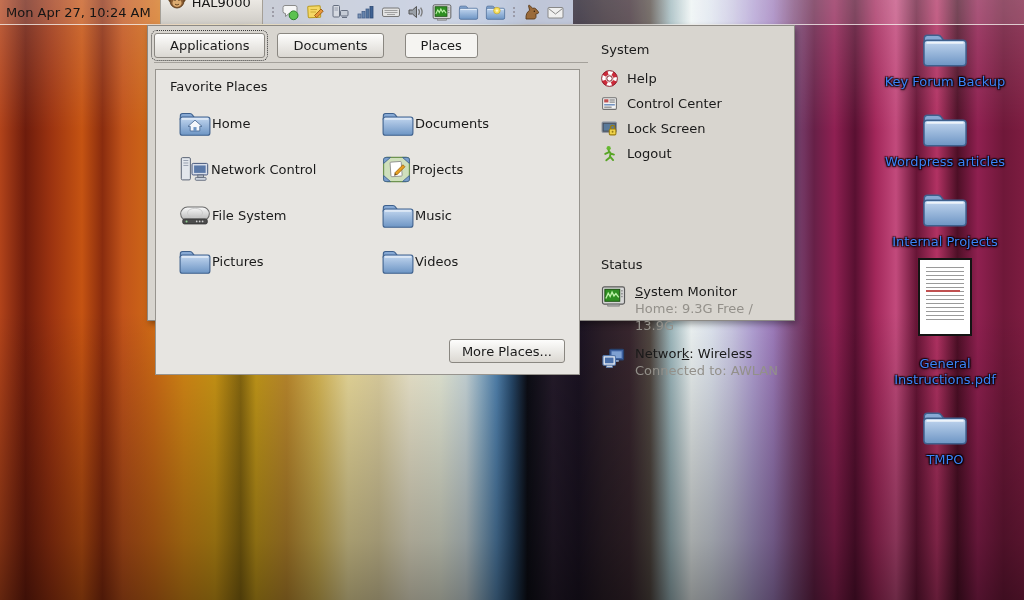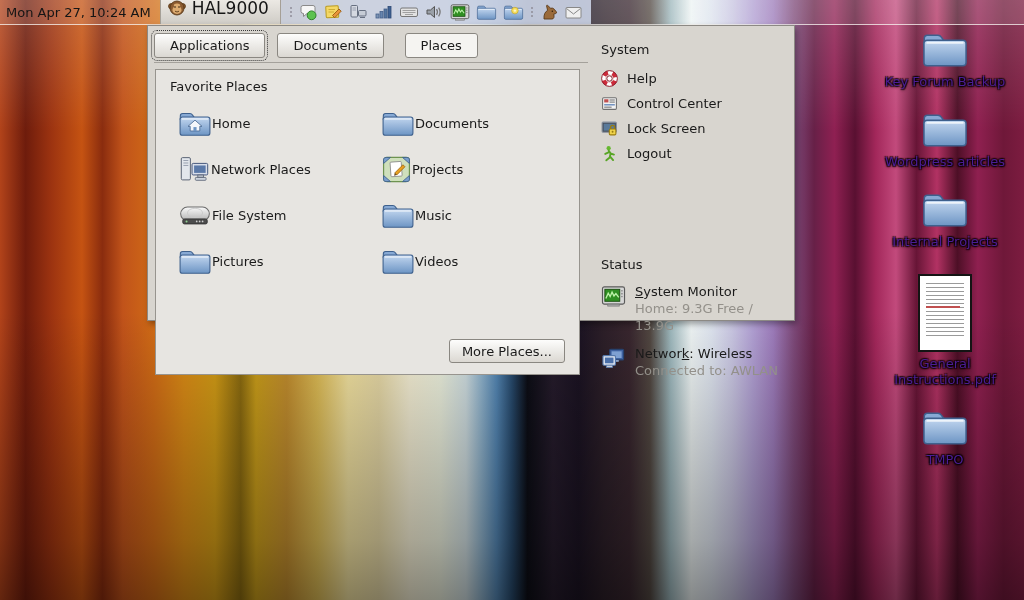--- a/index.html
+++ b/index.html
@@ -28,21 +28,21 @@
 
   
   .panel {
     position:absolute; top:0; left:0; width:1024px; height:25px;
     display:flex; align-items:stretch;
     background:rgba(255,255,255,0.10);
     border-bottom:1px solid rgba(248,246,242,0.75);
   }
   .clock { display:flex; align-items:center; padding:0 9px 0 6px; font-size:13px; color:#151515; }
   .menu-btn {
-    display:flex; align-items:center; gap:6px; padding:0 11px 8px 7px; font-size:17px; color:#151515;
+    display:flex; align-items:flex-end; gap:6px; padding:0 11px 14px 7px; font-size:13px; color:#151515;
     background:linear-gradient(#ece9e4,#cfccc6);
     border-left:1px solid #a59f96; border-right:1px solid #a59f96;
     cursor:pointer;
   }
   .tray {
     display:flex; align-items:center; gap:6px; padding:0 8px;
     background:rgba(201,208,227,0.92);
   }
   .handle { display:flex; flex-direction:column; gap:2px; padding:0 1px; }
   .handle i { width:2px; height:2px; border-radius:50%; background:#8f8d98; display:block; }
@@ -94,21 +94,21 @@
   .status-col { position:absolute; left:453px; top:231px; width:186px; }
   .status-item { display:flex; align-items:flex-start; gap:9px; margin-top:11px; cursor:pointer; }
   .status-item svg { flex:none; display:block; margin-top:2px; }
   .status-label { font-size:13px; color:#1a1a1a; line-height:17px; }
   .status-label .mn { text-decoration:underline; }
   .status-detail { font-size:13px; color:#93908a; line-height:17px; }
 
   
   .desk-item { position:absolute; width:150px; display:flex; flex-direction:column; align-items:center; cursor:pointer; }
   .desk-label {
-    margin-top:4px; font-size:13px; color:#4c1d95; text-align:center; line-height:16px;
+    margin-top:4px; font-size:13px; color:#3b82f6; text-align:center; line-height:16px;
     overflow-wrap:anywhere;
     text-shadow:-1px -1px 1px rgba(0,0,0,.65), 1px -1px 1px rgba(0,0,0,.65),
                 -1px 1px 1px rgba(0,0,0,.65), 1px 1px 1px rgba(0,0,0,.65),
                  0 1px 3px rgba(0,0,0,.9);
   }
   .pdf-icon {
     width:54px; height:78px; background:#ffffff; border:2px solid #141414;
     position:relative; padding:7px 6px;
   }
   .pdf-lines { width:100%; height:56px;
@@ -301,21 +301,21 @@
         <div class="place-item">
           <svg width="34" height="28" viewBox="0 0 44 36">
               <use href="#sym-folder"></use>
             </svg>
           <span>Documents</span>
         </div>
         <div class="place-item">
           <svg width="33" height="30" viewBox="0 0 40 36">
               <use href="#sym-computers"></use>
             </svg>
-          <span>Network Places</span>
+          <span>Network Control</span>
         </div>
         <div class="place-item">
           <svg width="31" height="31" viewBox="0 0 36 36">
               <use href="#sym-desktop"></use>
             </svg>
           <span>Projects</span>
         </div>
         <div class="place-item">
           <svg width="34" height="27" viewBox="0 0 40 32">
               <use href="#sym-drive"></use>
@@ -427,21 +427,21 @@
     <div class="desk-label">Wordpress articles</div>
   </div>
 
   <div class="desk-item" style="left:870px; top:190px;">
     <svg width="48" height="40" viewBox="0 0 44 36">
         <use href="#sym-folder"></use>
       </svg>
     <div class="desk-label">Internal Projects</div>
   </div>
 
-  <div class="desk-item" style="left:870px; top:274px;">
+  <div class="desk-item" style="left:870px; top:258px;gap:16px;">
     <div class="pdf-icon">
       <div class="pdf-lines"></div>
       <div class="pdf-redline"></div>
     </div>
     <div class="desk-label">General Instructions.pdf</div>
   </div>
 
   <div class="desk-item" style="left:870px; top:408px;">
     <svg width="48" height="40" viewBox="0 0 44 36">
         <use href="#sym-folder"></use>

